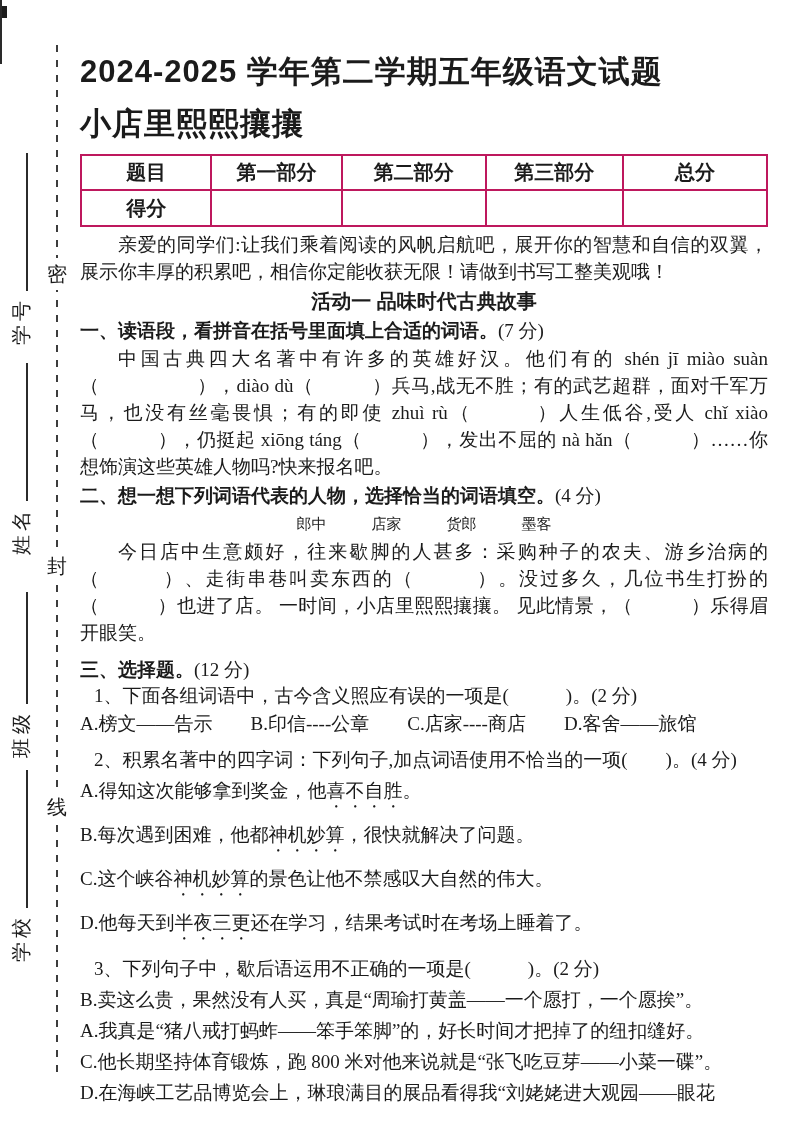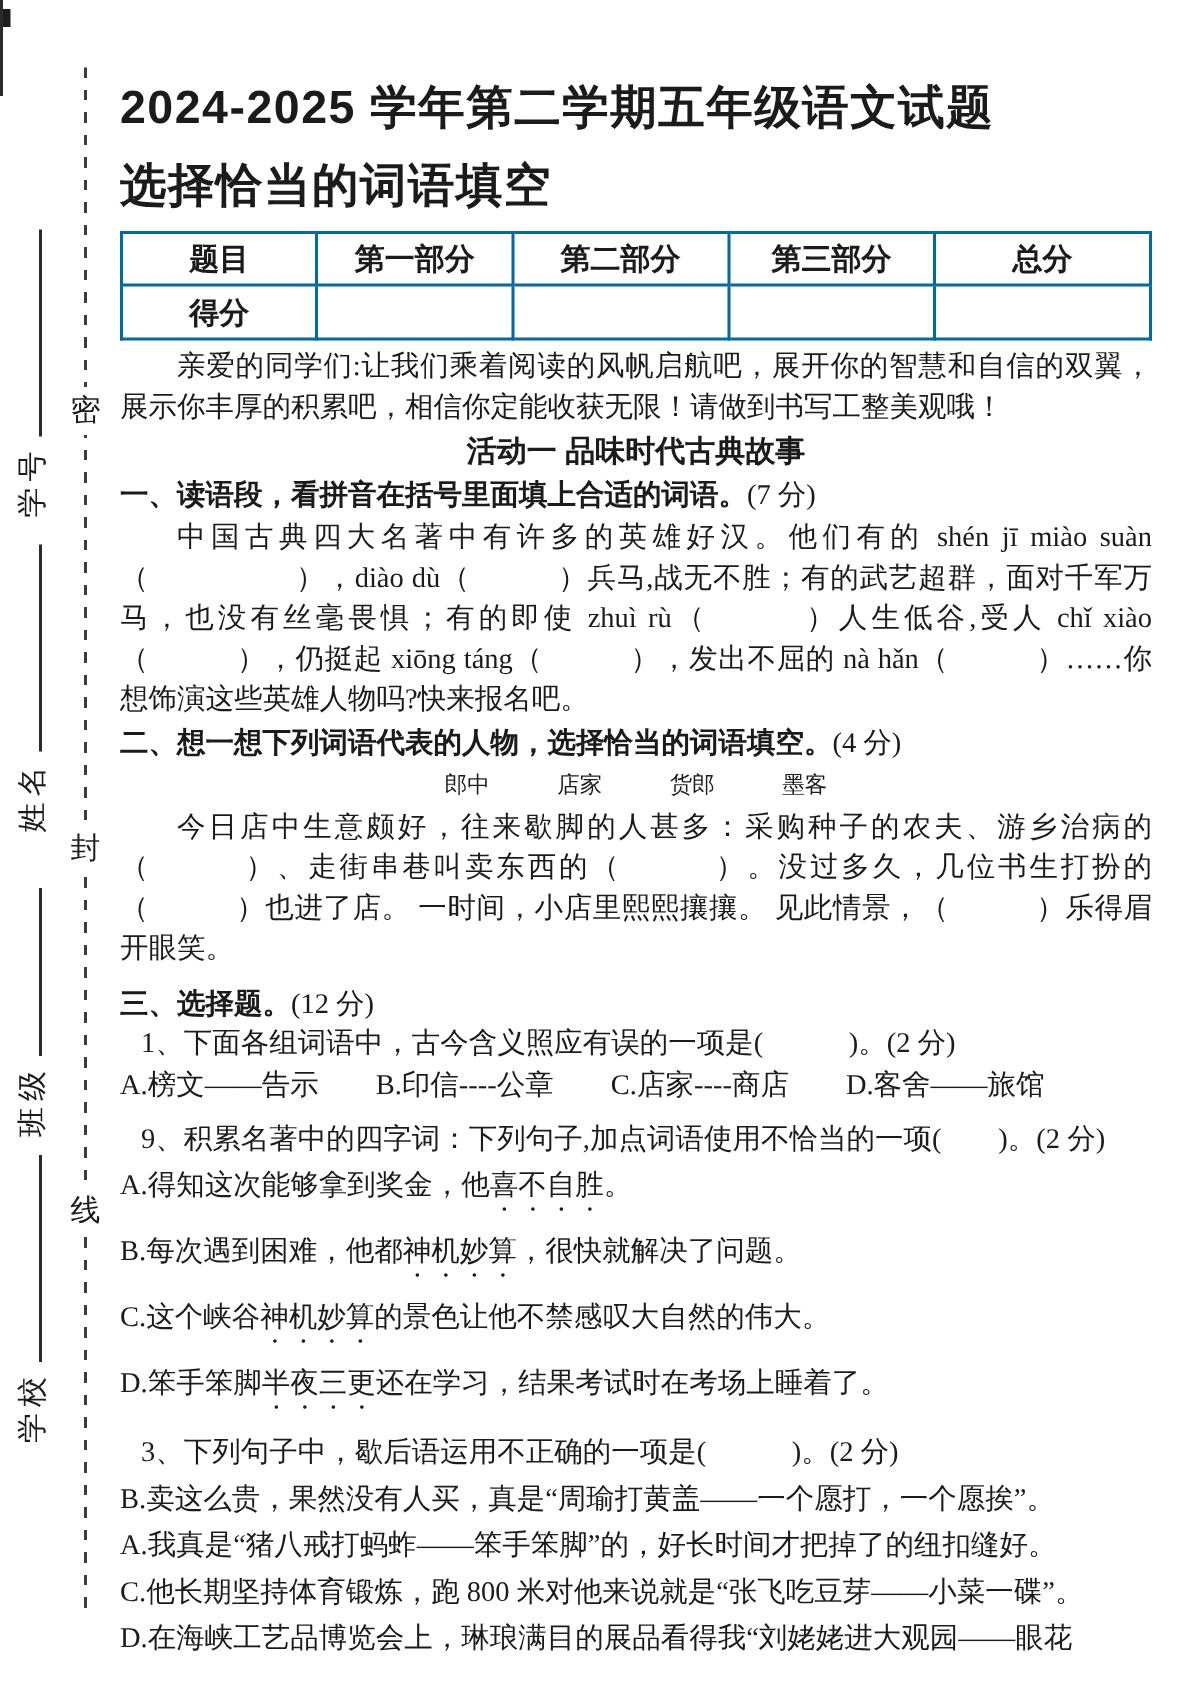--- a/index.html
+++ b/index.html
@@ -40,21 +40,21 @@
     font-family:"Liberation Sans", sans-serif; letter-spacing:1px;
   }
   .title { margin-top:50px; }
   .subtitle { margin-top:8px; }
   .meta { text-align:center; font-size:19px; line-height:24px; margin-top:12px; }
   table.score {
     width:100%; margin-top:8px; border-collapse:collapse;
     font-family:"Liberation Sans", sans-serif;
   }
   table.score th, table.score td {
-    border:2px solid #0369a1; text-align:center;
+    border:2px solid #be185d; text-align:center;
     font-size:20px; font-weight:bold;
   }
   table.score tr.hdr  th { height:35px; }
   table.score tr.body td { height:36px; }
   .intro {
     margin-top:4px; font-size:19px; line-height:27px;
     text-indent:2em; text-align:justify;
   }
   .activity {
     margin-top:2px; text-align:center; font-weight:bold; font-size:20px;
@@ -102,21 +102,21 @@
 <div class="side-field" style="top:732px">
   <span>班级</span><span class="blank" style="width:112px"></span>
 </div>
 <div class="side-field" style="top:936px">
   <span>学校</span><span class="blank" style="width:138px"></span>
 </div>
 
 <div class="content">
 
   <div class="title">2024-2025 学年第二学期五年级语文试题</div>
-  <div class="subtitle">选择恰当的词语填空</div>
+  <div class="subtitle">小店里熙熙攘攘</div>
 
   <table class="score">
     <colgroup>
       <col style="width:19%">
         <col style="width:19%">
         <col style="width:21%">
         <col style="width:20%">
         <col style="width:21%">
     </colgroup>
     <tbody>
@@ -152,25 +152,25 @@
   <p class="word-bank">郎中　　　店家　　　货郎　　　墨客</p>
   <p class="passage">今日店中生意颇好，往来歇脚的人甚多：采购种子的农夫、游乡治病的（　　　）、走街串巷叫卖东西的（　　　）。没过多久，几位书生打扮的（　　　）也进了店。 一时间，小店里熙熙攘攘。 见此情景，（　　　）乐得眉开眼笑。</p>
 
   <p class="sec-heading" style="margin-top:10px">
     <span>三、选择题。</span><span class="score">(12 分)</span>
   </p>
 
   <p class="stem">1、下面各组词语中，古今含义照应有误的一项是(　　　)。(2 分)</p>
   <p class="opt-line">A.榜文——告示　　B.印信----公章　　C.店家----商店　　D.客舍——旅馆</p>
 
-  <p class="stem" style="margin-top:10px">9、积累名著中的四字词：下列句子,加点词语使用不恰当的一项(　　)。(2 分)</p>
+  <p class="stem" style="margin-top:10px">2、积累名著中的四字词：下列句子,加点词语使用不恰当的一项(　　)。(4 分)</p>
   <p class="opt24 first"><span>A.得知这次能够拿到奖金，他</span><span class="emph">喜不自胜</span><span>。</span></p>
   <p class="opt24"><span>B.每次遇到困难，他都</span><span class="emph">神机妙算</span><span>，很快就解决了问题。</span></p>
   <p class="opt24"><span>C.这个峡谷</span><span class="emph">神机妙算</span><span>的景色让他不禁感叹大自然的伟大。</span></p>
-  <p class="opt24"><span>D.笨手笨脚</span><span class="emph">半夜三更</span><span>还在学习，结果考试时在考场上睡着了。</span></p>
+  <p class="opt24"><span>D.他每天到</span><span class="emph">半夜三更</span><span>还在学习，结果考试时在考场上睡着了。</span></p>
 
   <p class="stem" style="margin-top:12px">3、下列句子中，歇后语运用不正确的一项是(　　　)。(2 分)</p>
   <p class="opt27">B.卖这么贵，果然没有人买，真是“周瑜打黄盖——一个愿打，一个愿挨”。</p>
   <p class="opt27">A.我真是“猪八戒打蚂蚱——笨手笨脚”的，好长时间才把掉了的纽扣缝好。</p>
   <p class="opt27">C.他长期坚持体育锻炼，跑 800 米对他来说就是“张飞吃豆芽——小菜一碟”。</p>
   <p class="opt27">D.在海峡工艺品博览会上，琳琅满目的展品看得我“刘姥姥进大观园——眼花</p>
 
 </div>
 
 </body></html>

